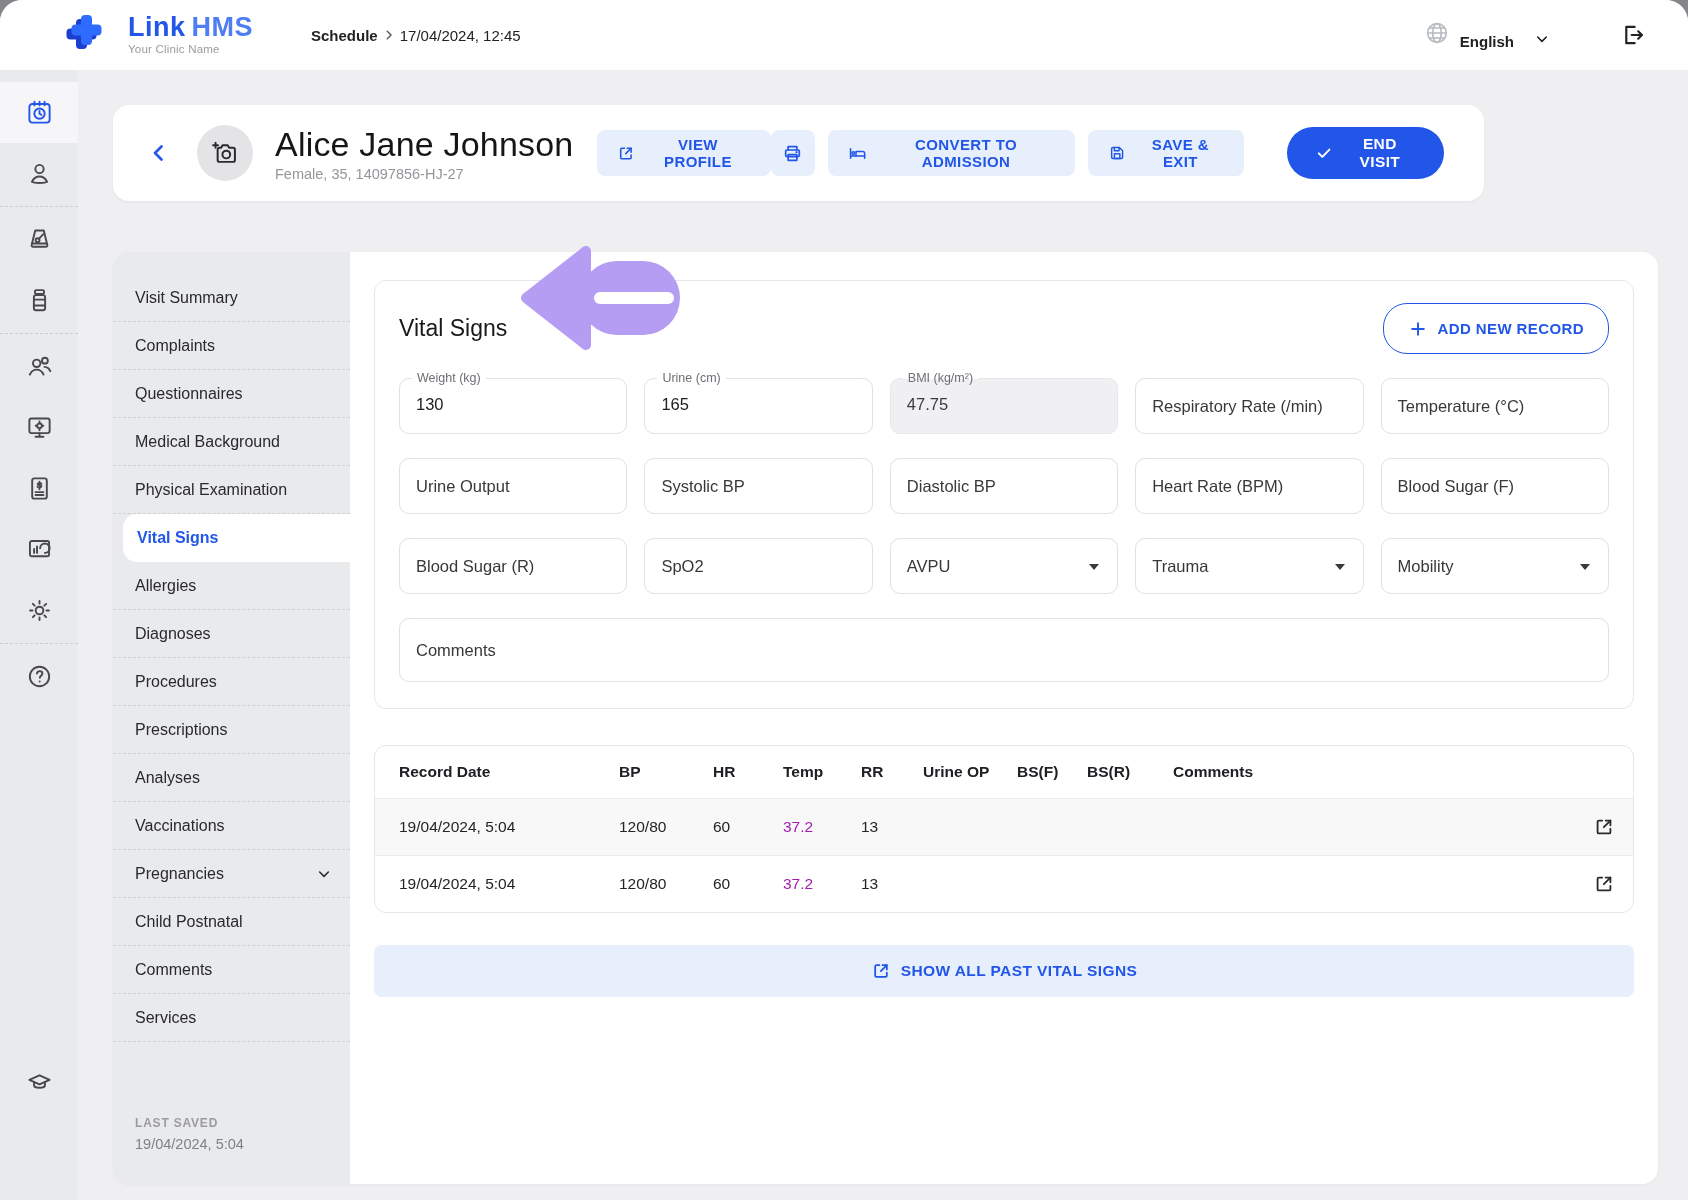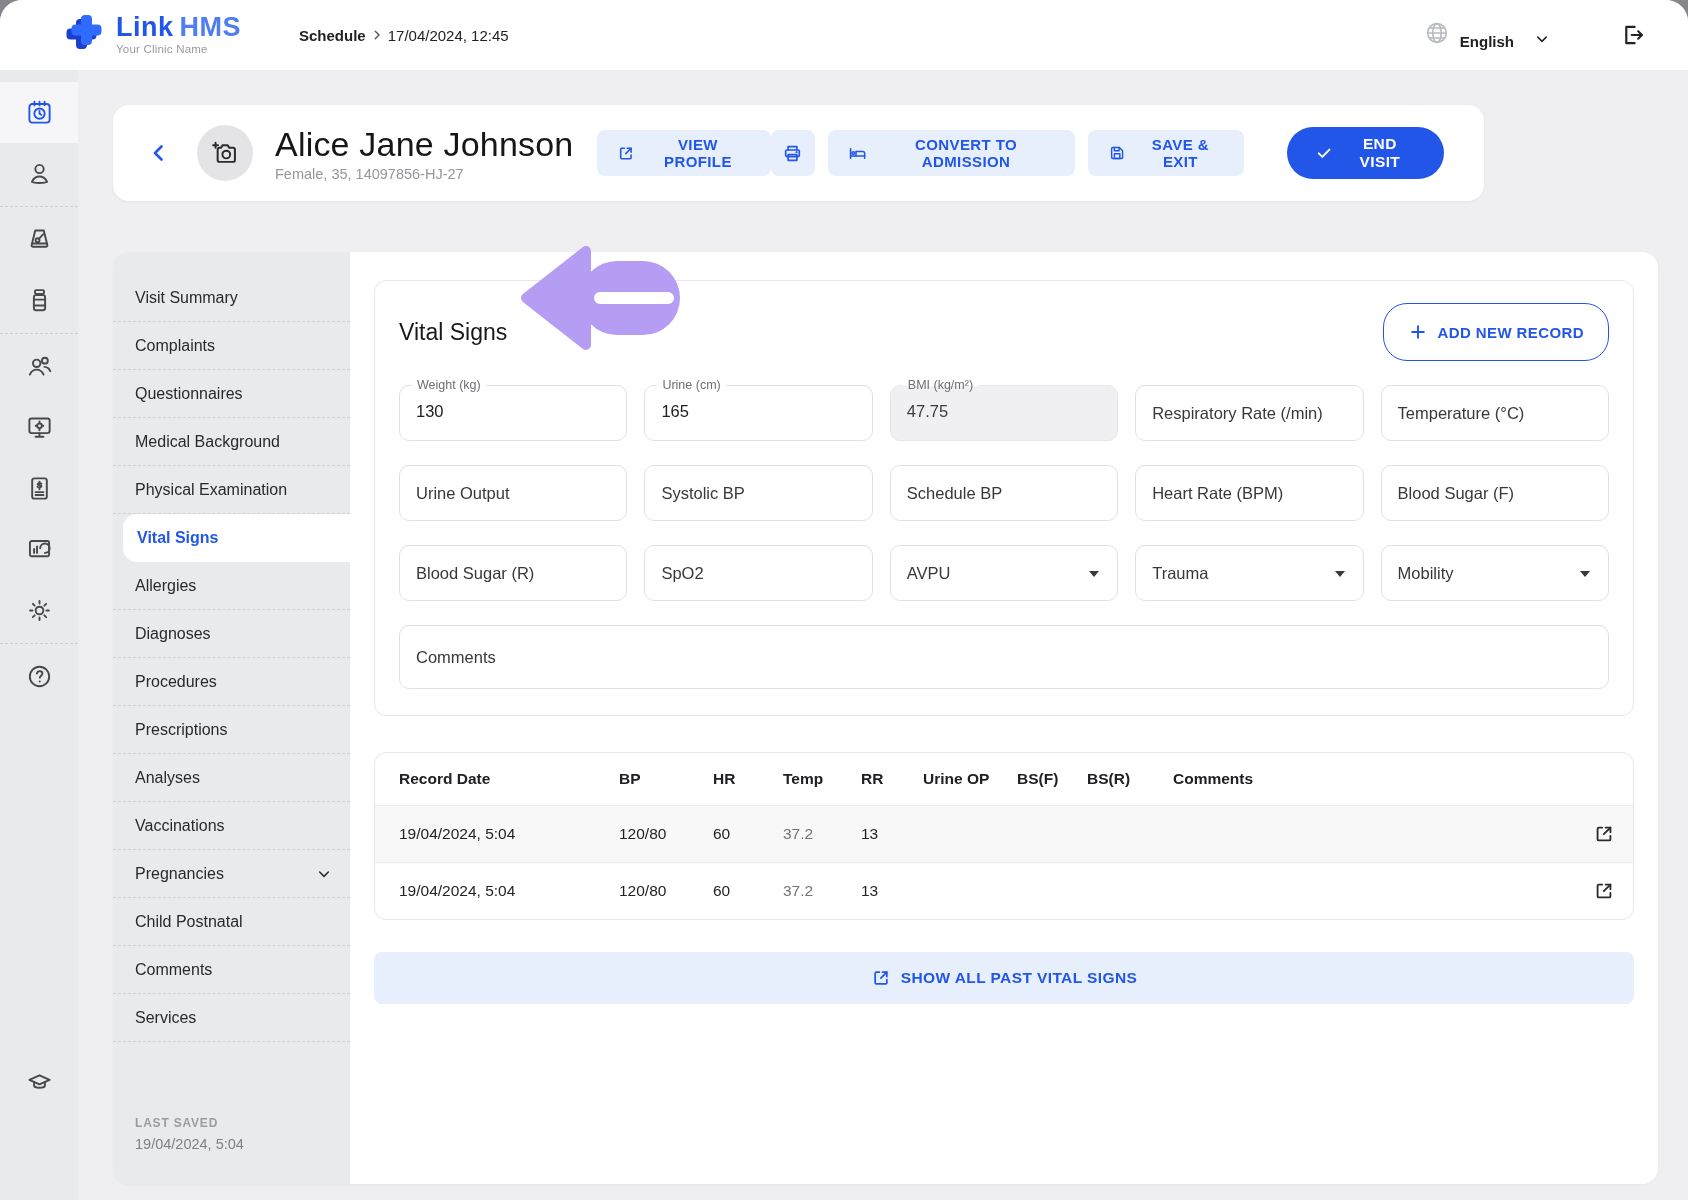--- a/index.html
+++ b/index.html
@@ -2,21 +2,21 @@
 <html><head>
 <meta charset="utf-8">
 <style>
   * { margin:0; padding:0; box-sizing:border-box; }
   html,body { width:1688px; height:1200px; }
   body { background:#86868a; font-family:"Liberation Sans","DejaVu Sans",sans-serif; color:#1f1f22; }
   .app { position:relative; width:1688px; height:1200px; background:#efeff1; border-radius:22px 22px 0 0; overflow:hidden; }
 
   
   .topbar { position:absolute; top:0; left:0; right:0; height:70px; background:#fff; display:flex; align-items:center; z-index:3; }
-  .brand { display:flex; align-items:center; gap:12px; margin-left:64px; cursor:default; }
+  .brand { display:flex; align-items:center; gap:24px; margin-left:64px; cursor:default; }
   .brand-text { line-height:1; }
   .brand-line1 { font-size:27px; font-weight:bold; letter-spacing:.5px; }
   .brand-a { color:#2156e8; }
   .brand-b { color:#4f7df2; font-weight:600; margin-left:6px; }
   .brand-line2 { font-size:11.5px; color:#9a9aa0; margin-top:3px; letter-spacing:.2px; }
   .breadcrumb { display:flex; align-items:center; gap:4px; margin-left:58px; font-size:15px; }
   .crumb-root { font-weight:bold; color:#222; }
   .crumb-sep { color:#55555a; display:flex; }
   .crumb-current { color:#222; }
   .topbar-right { margin-left:auto; display:flex; align-items:center; margin-right:42px; gap:10px; }
@@ -56,41 +56,41 @@
   .nav-foot { position:absolute; left:22px; bottom:32px; }
   .nav-foot-label { font-size:12px; font-weight:bold; letter-spacing:.8px; color:#9b9ba1; }
   .nav-foot-value { font-size:14.5px; color:#808086; margin-top:6px; }
 
   .content { flex:1; background:#fff; padding:28px 24px 0; position:relative; }
 
   
   .form-card { border:1px solid #e7e7ea; border-radius:12px; padding:22px 24px 26px; position:relative; }
   .form-head { display:flex; align-items:center; justify-content:space-between; margin-bottom:24px; }
   .section-title { font-size:23px; font-weight:500; color:#19191c; }
-  .add-record { background:#fff; border:1.5px solid #2156e8; color:#2156e8; border-radius:24px; height:58px; padding:0 24px; font-size:15px; }
+  .add-record { background:#fff; border:1.5px solid #2156e8; color:#2156e8; border-radius:24px; height:51px; padding:0 24px; font-size:15px; }
   .grid3 { display:grid; grid-template-columns:1fr 1fr 1fr 1fr 1fr; gap:24px 17px; }
   .field { position:relative; border:1px solid #e1e1e5; border-radius:10px; height:56px; background:#fff; cursor:text; }
   .field .flabel { position:absolute; top:-8px; left:12px; font-size:12.5px; color:#6e6e74; background:#fff; padding:0 5px; }
   .field .value { padding:16px 16px 0; font-size:16.5px; color:#202024; }
   .field .plabel { line-height:54px; padding:0 16px; font-size:16.5px; color:#38383c; }
   .field.disabled { background:#f0f0f3; border-color:#e7e7ea; cursor:default; }
   .field.disabled .flabel { background:linear-gradient(to bottom,#fff 55%,#f0f0f3 45%); }
   .field.disabled .value { color:#3c3c40; }
   .field .caret { position:absolute; right:18px; top:25px; width:0; height:0; border-left:5.5px solid transparent; border-right:5.5px solid transparent; border-top:6.5px solid #3a3a3e; }
   .comments-row { margin-top:24px; }
   .field.tall { height:64px; }
   .field.tall .plabel { line-height:62px; }
 
   
   .records-card { margin-top:36px; border:1px solid #e7e7ea; border-radius:12px; overflow:hidden; }
   .t-row { display:grid; grid-template-columns:220px 94px 70px 78px 62px 94px 70px 86px 1fr 48px; align-items:center; padding:0 18px 0 24px; }
   .t-head { height:52px; font-weight:bold; font-size:15.5px; color:#202024; }
   .t-body-row { height:57px; font-size:15.5px; color:#242428; border-top:1px solid #ececEF; }
   .t-body-row.alt { background:#f8f8f9; }
-  .temp-alert { color:#737373; }
+  .temp-alert { color:#a21caf; }
   .row-open { display:flex; justify-content:flex-end; cursor:pointer; }
 
   
   .show-all { margin-top:32px; width:100%; background:#e7eefc; color:#2156e8; height:52px; font-size:15.5px; border-radius:8px; }
 
   
   .annotation-arrow { position:absolute; left:520px; top:241px; width:166px; height:114px; z-index:6; pointer-events:none; }
 </style>
 </head>
 <body>
@@ -389,21 +389,21 @@
               <div class="plabel">Temperature (°C)</div>
             </div>
           <div class="field empty">
               <div class="plabel">Urine Output</div>
             </div>
 
           <div class="field empty">
               <div class="plabel">Systolic BP</div>
             </div>
           <div class="field empty">
-              <div class="plabel">Schedule BP</div>
+              <div class="plabel">Diastolic BP</div>
             </div>
           <div class="field empty">
               <div class="plabel">Heart Rate (BPM)</div>
             </div>
 
           <div class="field empty">
               <div class="plabel">Blood Sugar (F)</div>
             </div>
           <div class="field empty">
               <div class="plabel">Blood Sugar (R)</div>

